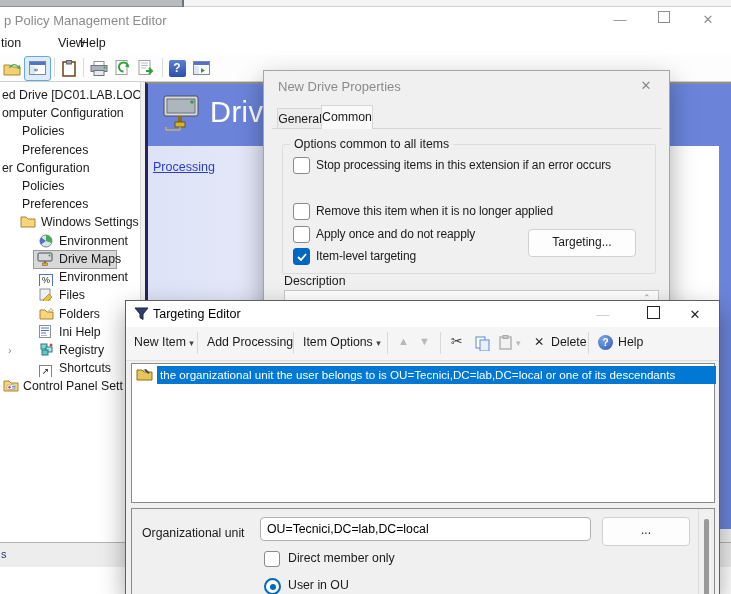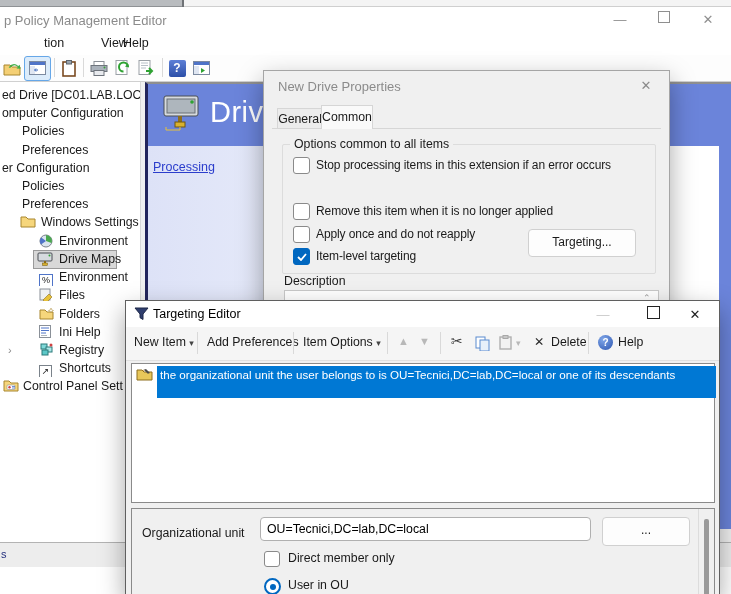--- a/index.html
+++ b/index.html
@@ -12,21 +12,21 @@
   
   .edge-left{left:0;top:0;width:183px;height:6px;background:#b9bcbf;border-bottom:1px solid #8f9295;}
   .edge-right{left:184px;top:0;width:547px;height:6px;background:#f4f4f4;border-bottom:1px solid #cfcfcf;}
   .edge-notch{left:182px;top:0;width:2px;height:7px;background:#6f7276;}
 
   
   .titlebar{left:0;top:7px;width:731px;height:26px;background:#fff;}
   .title-text{left:4px;top:6px;color:#8b8b8b;font-size:13px;}
   .capbtn{top:5px;width:16px;height:16px;color:#8f8f8f;font-size:13px;line-height:16px;text-align:center;}
   .menubar{left:0;top:33px;width:731px;height:22px;background:#fff;}
-  .menu-item{top:3px;font-size:12.5px;color:#1a1a1a;padding-left:43px;}
+  .menu-item{top:3px;font-size:12.5px;color:#1a1a1a;}
   .toolbar{left:0;top:55px;width:731px;height:26px;background:#fdfdfd;border-bottom:1px solid #d0d0d0;}
   .tb-sep{top:3px;width:1px;height:19px;background:#d9d9d9;}
   .tb-ic{top:3px;width:20px;height:20px;display:flex;align-items:center;justify-content:center;}
   .tb-active{left:24px;top:1px;width:25px;height:23px;border:1px solid #66a7e8;background:#dcecfb;border-radius:3px;}
 
   
   .workspace{left:0;top:82px;width:731px;height:460px;background:#f0f0f0;}
   .tree-pane{left:0;top:82px;width:140px;height:460px;background:#fff;border-right:1px solid #d8d8d8;}
   .tree-row{left:0;width:140px;height:18px;line-height:18px;overflow:hidden;}
   .tree-label{font-size:12.3px;white-space:nowrap;}
@@ -66,21 +66,21 @@
   .te-titlebar{left:0;top:0;width:100%;height:26px;background:#fff;}
   .te-title{left:27px;top:6px;font-size:12.5px;color:#000;}
   .te-cap{top:6px;width:18px;height:15px;text-align:center;line-height:15px;font-size:13px;color:#222;}
   .te-toolbar{left:0;top:26px;width:100%;height:33px;background:#f5f5f5;border-bottom:1px solid #e0e0e0;}
   .te-tb-item{top:8px;font-size:12.3px;color:#1a1a1a;white-space:nowrap;}
   .te-sep{top:5px;width:1px;height:22px;background:#d9d9d9;}
   .drop{color:#444;font-size:9px;}
   .dis{color:#b8b8b8;}
   .te-list{left:5px;top:62px;width:582px;height:138px;background:#fff;border:1px solid #8a8a8a;}
   .te-row-icon{left:4px;top:3px;}
-  .te-row-hl{left:25px;top:2px;width:556px;height:32px;background:#0078d4;color:#fff;line-height:18px;font-size:11.6px;white-space:nowrap;overflow:hidden;padding-left:3px;}
+  .te-row-hl{left:25px;top:2px;width:556px;height:18px;background:#0078d4;color:#fff;line-height:18px;font-size:11.6px;white-space:nowrap;overflow:hidden;padding-left:3px;}
   .te-panel{left:5px;top:207px;width:582px;height:87px;background:#f0f0f0;border:1px solid #8a8a8a;border-bottom:none;}
   .ou-label{left:10px;top:17px;font-size:12.3px;}
   .ou-input{left:128px;top:8px;width:331px;height:24px;background:#fff;border:1px solid #b0b0b0;border-radius:4px;font-family:"Liberation Sans",sans-serif;font-size:12.3px;padding:0 6px;box-sizing:border-box;color:#000;}
   .browse-btn{left:470px;top:8px;width:86px;height:27px;line-height:25px;}
   .te-vscroll{left:566px;top:0px;width:15px;height:87px;background:#f0f0f0;border-left:1px solid #dcdcdc;}
   .te-vthumb{left:5px;top:10px;width:5px;height:77px;background:#9a9a9a;border-radius:2px;}
   .dm-row{left:132px;top:42px;height:16px;}
   .radio-row{left:132px;top:69px;height:16px;}
   .radio{width:13px;height:13px;border:2px solid #0067c0;border-radius:50%;background:#fff;display:flex;align-items:center;justify-content:center;}
   .radio-dot{width:6px;height:6px;border-radius:50%;background:#0067c0;}
@@ -371,21 +371,21 @@
     </span>
     <span class="ab te-title nowrap">Targeting Editor</span>
     <span class="ab te-cap" style="left:468px;color:#c9c9c9;">—</span>
     <span class="ab te-cap" style="left:518px;top:5px;"><span style="display:inline-block;width:11px;height:11px;border:1.4px solid #222;"></span></span>
     <span class="ab te-cap" style="left:560px;">✕</span>
   </div>
 
   <div class="ab te-toolbar">
     <span class="ab te-tb-item" style="left:8px;"><span>New Item</span> <span class="drop">▾</span></span>
     <span class="ab te-sep" style="left:71px;"></span>
-    <span class="ab te-tb-item" style="left:81px;">Add Preferences</span>
+    <span class="ab te-tb-item" style="left:81px;">Add Processing</span>
     <span class="ab te-sep" style="left:167px;"></span>
     <span class="ab te-tb-item" style="left:177px;"><span>Item Options</span> <span class="drop">▾</span></span>
     <span class="ab te-sep" style="left:261px;"></span>
     <span class="ab te-tb-item dis" style="left:272px;font-size:11px;">▲</span>
     <span class="ab te-tb-item dis" style="left:293px;font-size:11px;">▼</span>
     <span class="ab te-sep" style="left:314px;"></span>
     <span class="ab te-tb-item" style="left:325px;font-size:14px;color:#3a3a3a;top:6px;">✂</span>
     <span class="ab" style="left:349px;top:9px;">
       <svg width="15" height="15">
           <rect x="1" y="1" width="9" height="11" fill="#fff" stroke="#5b8bd0"></rect>

